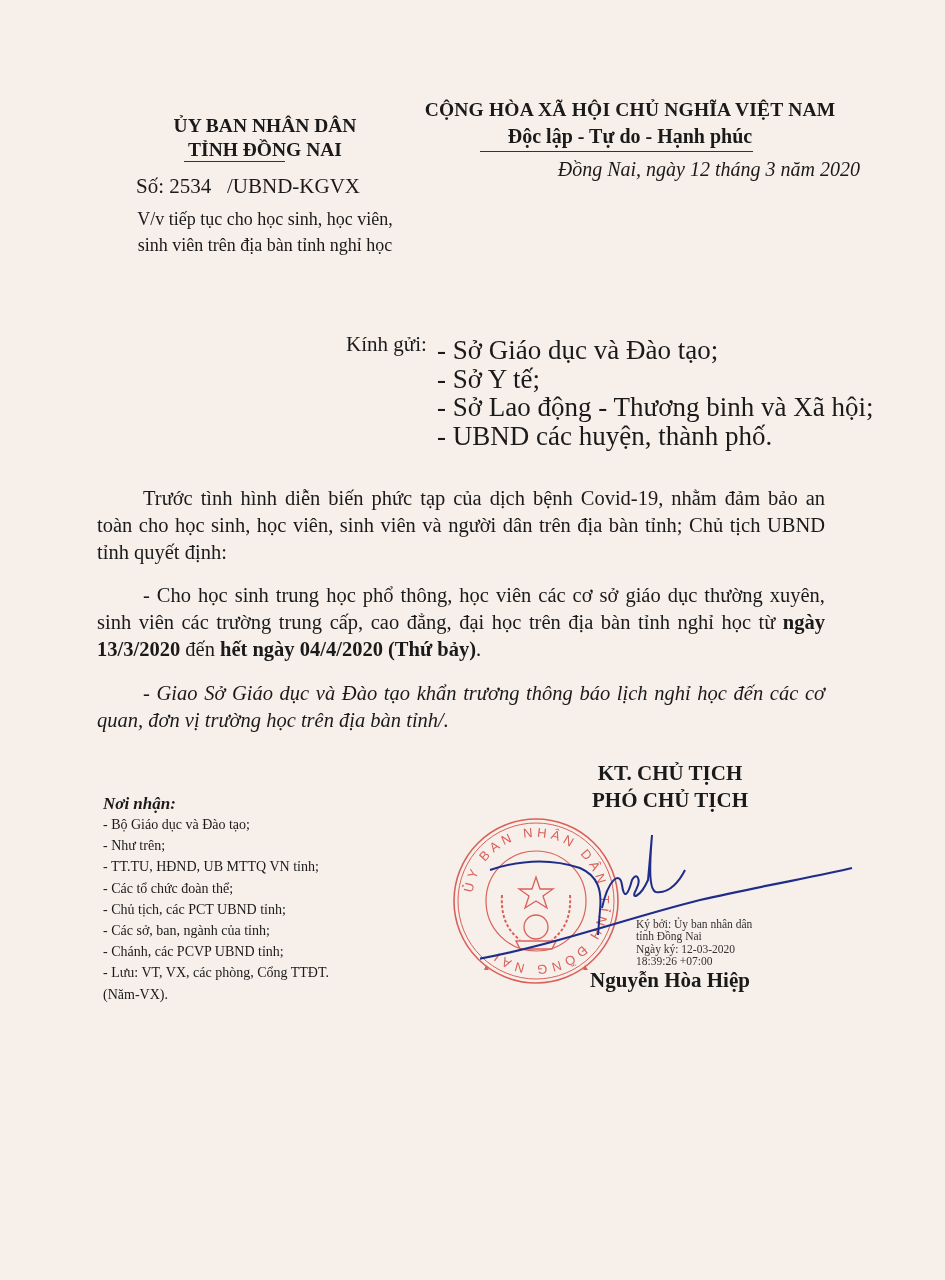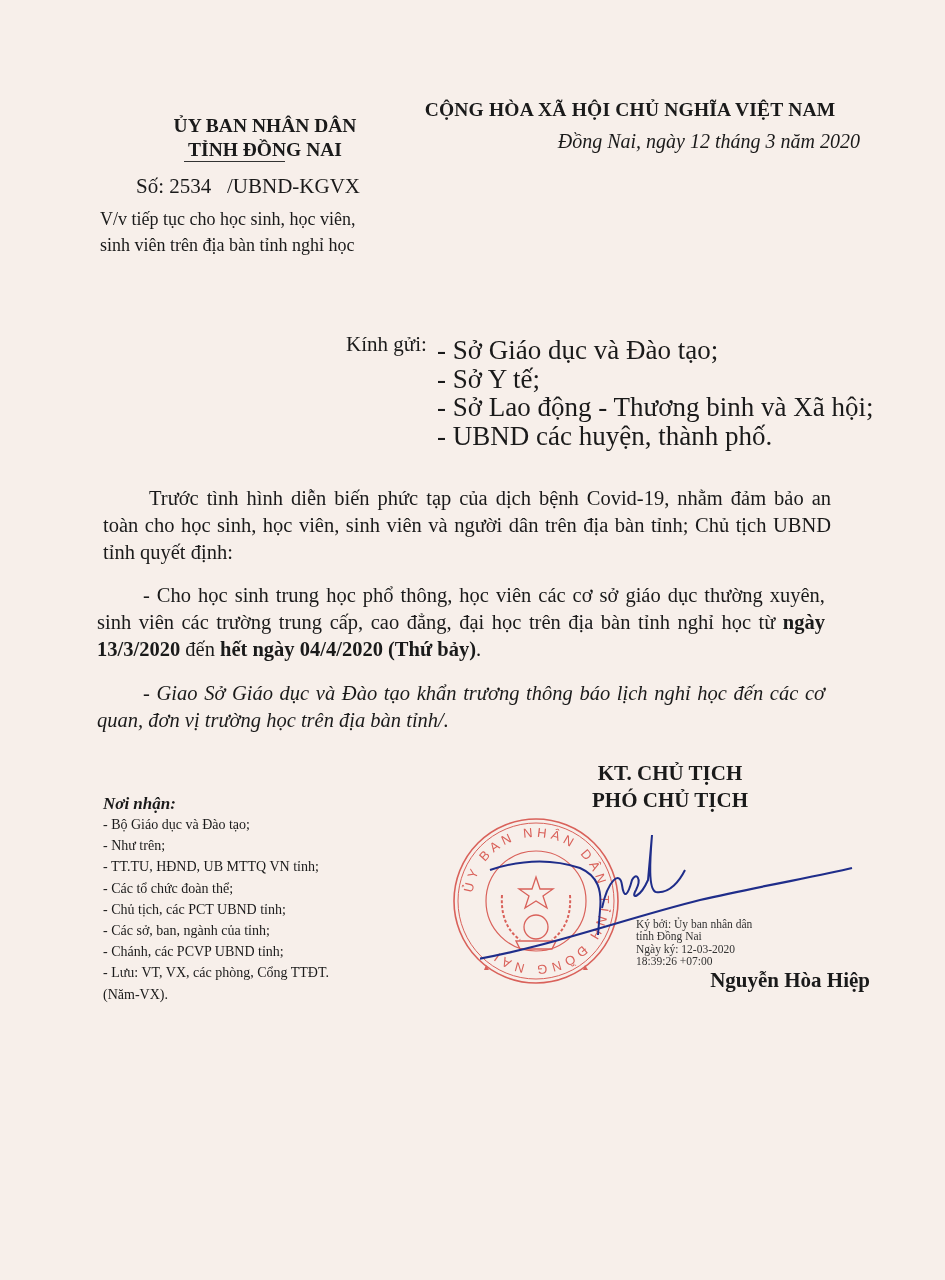--- a/index.html
+++ b/index.html
@@ -14,71 +14,75 @@
   .abs { position: absolute; }
 
   
   .hdr-left { left: 100px; top: 114px; width: 330px; }
   .hdr-left .org1, .hdr-left .org2 {
     font-weight: bold; font-size: 19.5px; line-height: 24px; text-align: center;
   }
   .hdr-left .org2 { position: relative; }
   .ul-left { position: absolute; left: 84px; top: 23px; width: 101px; height: 1px; background: #333; }
   .docno { position: absolute; left: 36px; top: 60px; font-size: 21px; white-space: pre; }
-  .subject { position: absolute; left: 0; top: 92px; width: 330px; font-size: 18px; line-height: 26px; }
+  .subject { position: absolute; left: 0; top: 92px; width: 330px; text-align: center; font-size: 18px; line-height: 26px; }
 
   
   .hdr-right { left: 400px; top: 98px; width: 460px; }
   .hdr-right .nation { font-weight: bold; font-size: 19.5px; line-height: 24px; text-align: center; letter-spacing: 0.2px; }
   .hdr-right .motto { font-weight: bold; font-size: 20px; line-height: 28px; text-align: center; position: relative; }
   .ul-right { position: absolute; left: 80px; top: 29px; width: 273px; height: 1px; background: #333; }
   .dateline { font-style: italic; font-size: 20px; text-align: right; margin-top: 8px; }
 
   
   .kinh-gui { left: 346px; top: 308px; font-size: 21px; margin-top: 24px; }
   .recips { left: 437px; top: 336px; font-size: 27px; line-height: 28.5px; }
   .recips div { white-space: nowrap; }
 
   
   .body-text { left: 97px; width: 728px; font-size: 20.5px; line-height: 27px; text-align: justify; }
-  .para1 { top: 485px; margin-left: 6px; }
+  .para1 { top: 485px; }
   .para2 { top: 582px; }
   .para3 { top: 680px; font-style: italic; }
   .indent { display: inline-block; width: 46px; }
 
   
   .noinhan { left: 103px; top: 762px; width: 330px; }
   .noinhan .ttl { font-weight: bold; font-style: italic; font-size: 17px; line-height: 20px; margin-top: 32px; }
   .noinhan .item { font-size: 14px; line-height: 21.2px; white-space: nowrap; }
 
   
   .sign-title { left: 470px; top: 760px; width: 400px; text-align: center; font-weight: bold; font-size: 21px; line-height: 27px; }
   .stamp { left: 450px; top: 815px; width: 172px; height: 172px; }
   .signature { left: 480px; top: 820px; width: 380px; height: 160px; }
   .esign { left: 636px; top: 918px; font-size: 11.5px; line-height: 12.3px; color: #333; }
-  .signer { left: 470px; top: 968px; width: 400px; text-align: right; font-weight: bold; font-size: 21px; }
+  .signer { left: 470px; top: 968px; width: 400px; text-align: center; font-weight: bold; font-size: 21px; }
 </style>
 </head>
 <body>
 
 <div class="abs hdr-left">
   <div class="org1">ỦY BAN NHÂN DÂN</div>
   <div class="org2">
     <span>TỈNH ĐỒNG NAI</span>
     <div class="ul-left"></div>
   </div>
   <div class="docno">Số: 2534   /UBND-KGVX</div>
   <div class="subject">
     <div>V/v tiếp tục cho học sinh, học viên,</div>
     <div>sinh viên trên địa bàn tỉnh nghỉ học</div>
   </div>
 </div>
 
 <div class="abs hdr-right">
   <div class="nation">CỘNG HÒA XÃ HỘI CHỦ NGHĨA VIỆT NAM</div>
+  <div class="motto">
+    <span>Độc lập - Tự do - Hạnh phúc</span>
+    <div class="ul-right"></div>
+  </div>
   <div class="dateline">Đồng Nai, ngày 12 tháng 3 năm 2020</div>
 </div>
 
 <div class="abs kinh-gui">Kính gửi:</div>
 <div class="abs recips">
   <div>- Sở Giáo dục và Đào tạo;</div>
   <div>- Sở Y tế;</div>
   <div>- Sở Lao động - Thương binh và Xã hội;</div>
   <div>- UBND các huyện, thành phố.</div>
 </div>

